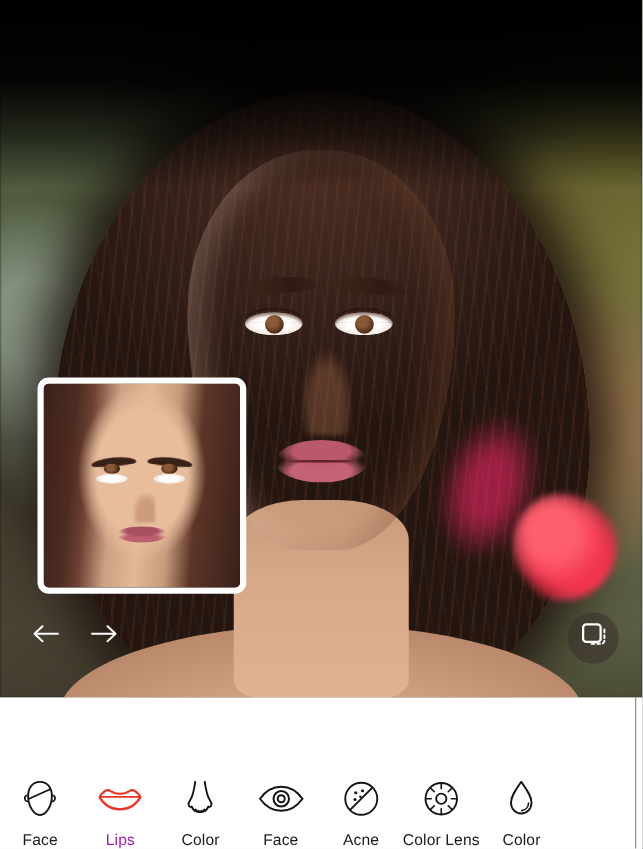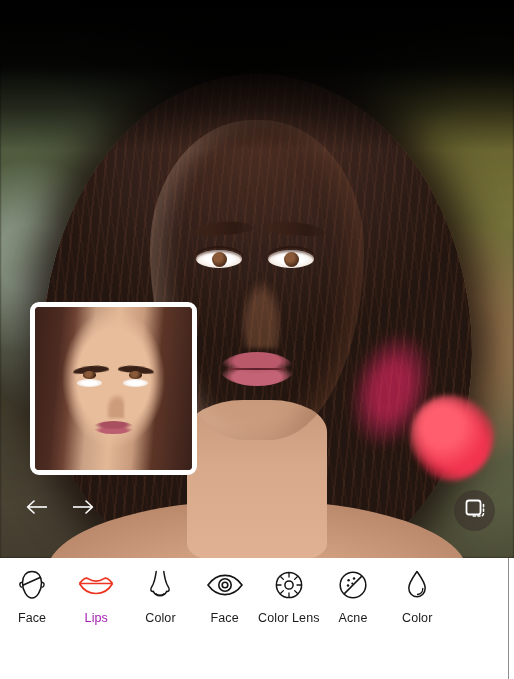--- a/index.html
+++ b/index.html
@@ -294,21 +294,21 @@
 
   
   .toolbar {
     position: absolute;
     left: 0;
     top: 558px;
     width: 514px;
     height: 121px;
     background: #ffffff;
     display: flex;
-    align-items: flex-start;
+    align-items: flex-end;
     box-sizing: border-box;
     padding-top: 10px;
     overflow: hidden;
   }
   .tool {
     flex: 0 0 auto;
     width: 64.2px;
     display: flex;
     flex-direction: column;
     align-items: center;
@@ -462,52 +462,52 @@
           <circle cx="19" cy="12" r="6.2" fill="none" stroke="#141414" stroke-width="1.6"></circle>
           <circle cx="19" cy="12" r="2.8" fill="none" stroke="#141414" stroke-width="1.6"></circle>
         </svg>
       </span>
       <span class="tool-label">Face</span>
     </div>
 
     <div class="tool">
       <span class="tool-icon">
         <svg width="32" height="32" viewBox="0 0 32 32">
+          <circle cx="16" cy="16" r="12.8" fill="none" stroke="#141414" stroke-width="1.5"></circle>
+          <line x1="6.9" y1="25.1" x2="25.1" y2="6.9" stroke="#141414" stroke-width="1.5"></line>
+          <circle cx="11.6" cy="11.2" r="1.25" fill="#141414"></circle>
+          <circle cx="17.0" cy="9.6" r="1.25" fill="#141414"></circle>
+          <circle cx="11.0" cy="16.6" r="1.25" fill="#141414"></circle>
+          <circle cx="15.3" cy="14.4" r="1.0" fill="#141414"></circle>
+        </svg>
+      </span>
+      <span class="tool-label">Acne</span>
+    </div>
+
+    <div class="tool">
+      <span class="tool-icon">
+        <svg width="32" height="32" viewBox="0 0 32 32">
           <circle cx="16" cy="16" r="12.6" fill="none" stroke="#141414" stroke-width="1.5"></circle>
           <circle cx="16" cy="16" r="4.1" fill="none" stroke="#141414" stroke-width="1.5"></circle>
           <g stroke="#141414" stroke-width="1.3" stroke-linecap="round">
             <line x1="16" y1="4.2" x2="16" y2="8.0"></line>
             <line x1="16" y1="24.0" x2="16" y2="27.8"></line>
             <line x1="4.2" y1="16" x2="8.0" y2="16"></line>
             <line x1="24.0" y1="16" x2="27.8" y2="16"></line>
             <line x1="7.7" y1="7.7" x2="10.4" y2="10.4"></line>
             <line x1="21.6" y1="21.6" x2="24.3" y2="24.3"></line>
             <line x1="24.3" y1="7.7" x2="21.6" y2="10.4"></line>
             <line x1="10.4" y1="21.6" x2="7.7" y2="24.3"></line>
           </g>
         </svg>
       </span>
       <span class="tool-label">Color
 Lens</span>
     </div>
 
-    <div class="tool">
-      <span class="tool-icon">
-        <svg width="32" height="32" viewBox="0 0 32 32">
-          <circle cx="16" cy="16" r="12.8" fill="none" stroke="#141414" stroke-width="1.5"></circle>
-          <line x1="6.9" y1="25.1" x2="25.1" y2="6.9" stroke="#141414" stroke-width="1.5"></line>
-          <circle cx="11.6" cy="11.2" r="1.25" fill="#141414"></circle>
-          <circle cx="17.0" cy="9.6" r="1.25" fill="#141414"></circle>
-          <circle cx="11.0" cy="16.6" r="1.25" fill="#141414"></circle>
-          <circle cx="15.3" cy="14.4" r="1.0" fill="#141414"></circle>
-        </svg>
-      </span>
-      <span class="tool-label">Acne</span>
-    </div>
-
 
     <div class="tool">
       <span class="tool-icon">
         <svg width="24" height="32" viewBox="0 0 24 32">
           <path d="M12 2.5c4.3 6.2 8.2 11.3 8.2 16.6 0 5-3.6 8.7-8.2 8.7s-8.2-3.7-8.2-8.7C3.8 13.8 7.7 8.7 12 2.5z" fill="none" stroke="#141414" stroke-width="1.5" stroke-linejoin="round"></path>
           <path d="M17.8 19.4c0 3.2-2.2 5.6-5.3 6.1" fill="none" stroke="#141414" stroke-width="1.3" stroke-linecap="round"></path>
         </svg>
       </span>
       <span class="tool-label">Color</span>
     </div>

